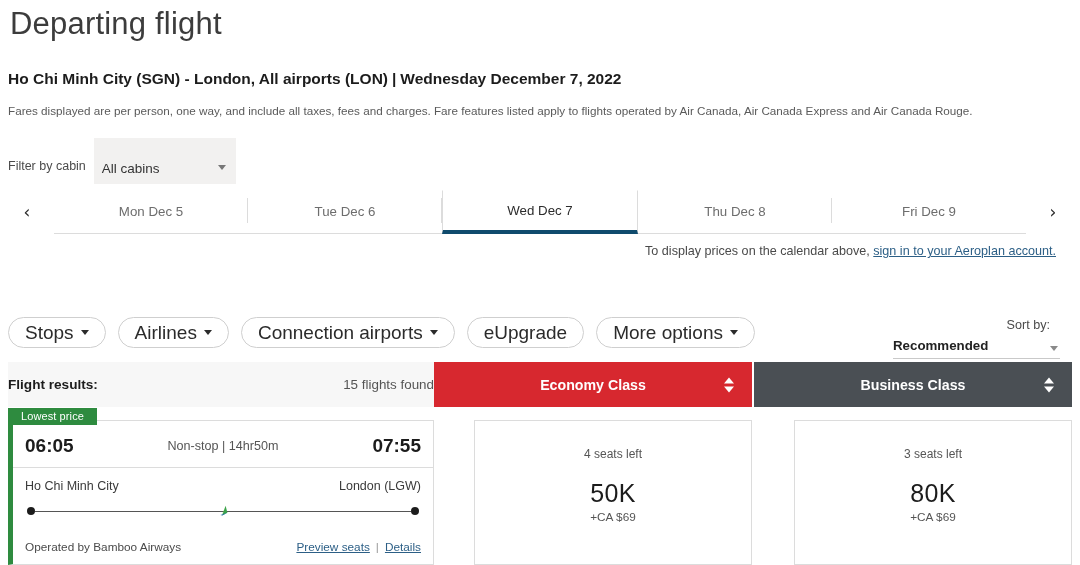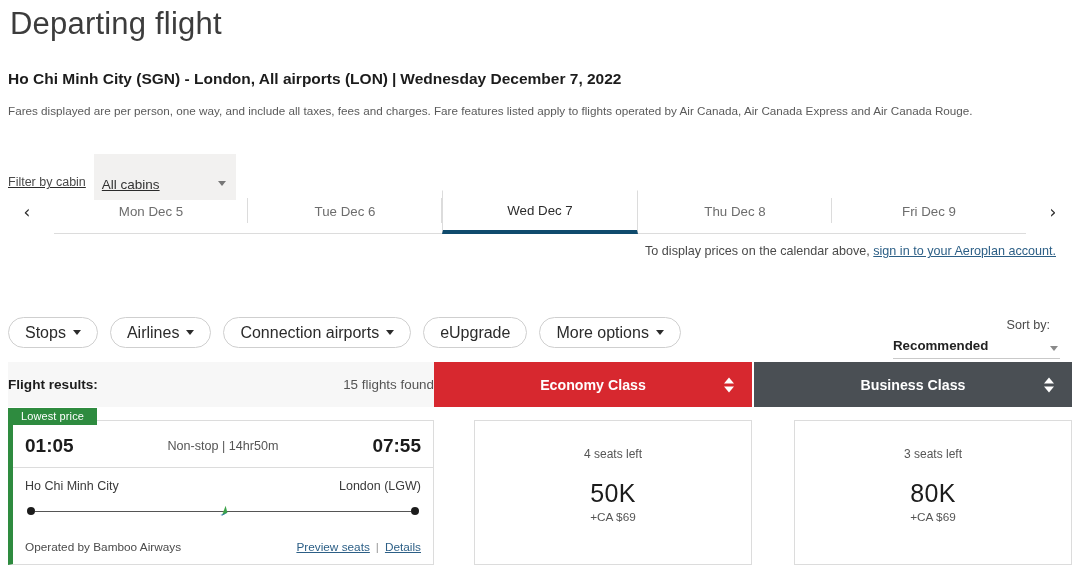--- a/index.html
+++ b/index.html
@@ -29,22 +29,22 @@
   }
   .route-line .sep { font-weight: bold; padding: 0 4px; }
 
   .fare-note {
     position: absolute; left: 8px; top: 104px;
     font-size: 11.7px; color: #5a5a5a; white-space: nowrap;
   }
 
   
   .cabin-filter {
-    position: absolute; left: 8px; top: 164px;
-    display: flex; align-items: center; text-decoration: underline;
+    position: absolute; left: 8px; top: 148px;
+    display: flex; align-items: center;
   }
   .cabin-label { font-size: 12.5px; color: #4a4a4a; margin-right: 8px; }
   .cabin-select {
     position: relative; width: 142px; height: 46px;
     background: #f2f1f0; border: none;
     display: flex; align-items: center;
     margin-top: -10px;
   }
   .cabin-select-value {
     font-size: 13.5px; color: #333; padding-left: 8px;
@@ -102,21 +102,21 @@
   .aeroplan-note a { color: #2c5f86; text-decoration: underline; }
 
   
   .filters {
     position: absolute; left: 8px; top: 317px;
     display: flex; gap: 12px; align-items: center;
   }
   .pill {
     height: 31px; padding: 0 16px;
     border: 1px solid #cfcfcf; border-radius: 18px;
-    background: #fff; font-size: 16px; color: #2b2b2b;
+    background: #fff; font-size: 19px; color: #2b2b2b;
     display: flex; align-items: center; gap: 7px;
     white-space: nowrap;
   }
   .pill .caret {
     width: 0; height: 0;
     border-left: 4px solid transparent;
     border-right: 4px solid transparent;
     border-top: 5px solid #2b2b2b;
   }
 
@@ -332,21 +332,21 @@
       </span>
     </div>
   </div>
 
   <div class="flight-row">
 
     <div class="flight-card">
       <div class="lowest-badge">Lowest price</div>
 
       <div class="times-row">
-        <span class="time-dep">01:05</span>
+        <span class="time-dep">06:05</span>
         <span class="time-mid">Non-stop | 14hr50m</span>
         <span class="time-arr">07:55</span>
       </div>
       <div class="times-underline"></div>
 
       <div class="cities-row">
         <span>Ho Chi Minh City</span>
         <span>London (LGW)</span>
       </div>
 

